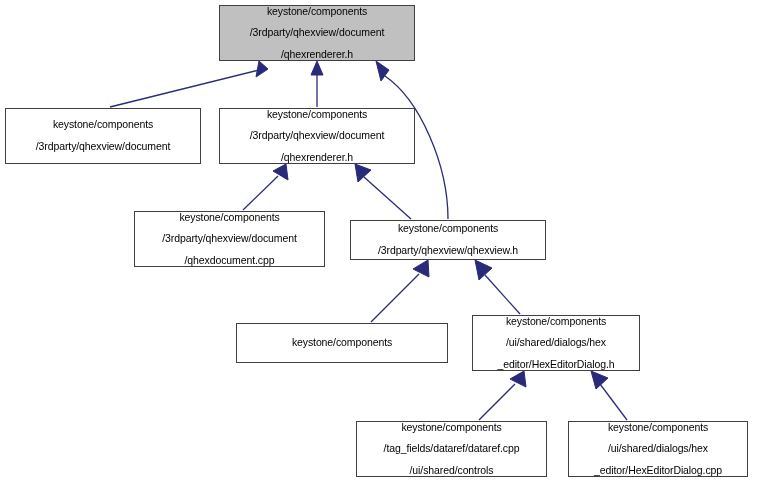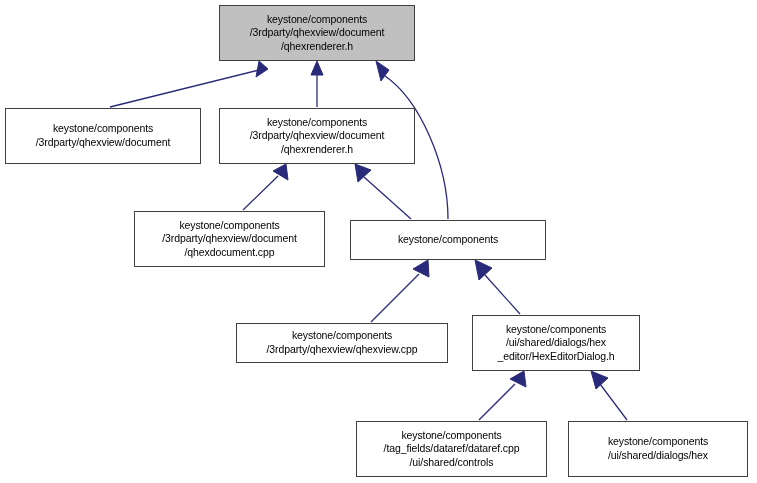--- a/index.html
+++ b/index.html
@@ -24,20 +24,21 @@
     display: flex;
     flex-direction: column;
     align-items: center;
     justify-content: center;
     text-align: center;
     font-size: 10.5px;
     line-height: 13.6px;
     color: #000000;
     letter-spacing: -0.1px;
     white-space: pre;
+    gap: 8px;
   }
   .node.root {
     background: #c0c0c0;
     border: 1px solid #404040;
   }
   .node .line {
     display: block;
     width: 100%;
   }
   svg.edges {
@@ -130,37 +131,38 @@
   </div>
 
   <div class="node" style="left:134px; top:211px; width:191px; height:56px;">
     <span class="line">keystone/components</span>
     <span class="line">/3rdparty/qhexview/document</span>
     <span class="line">/qhexdocument.cpp</span>
   </div>
 
   <div class="node" style="left:350px; top:220px; width:196px; height:40px;">
     <span class="line">keystone/components</span>
+    <span class="line">/3rdparty/qhexview/qhexview.h</span>
   </div>
 
   <div class="node" style="left:236px; top:323px; width:212px; height:40px;">
     <span class="line">keystone/components</span>
-    <span class="line">/3rdparty/qhexview/qhexview.cpp</span>
   </div>
 
   <div class="node" style="left:472px; top:315px; width:168px; height:56px;">
     <span class="line">keystone/components</span>
     <span class="line">/ui/shared/dialogs/hex</span>
     <span class="line">_editor/HexEditorDialog.h</span>
   </div>
 
   <div class="node" style="left:356px; top:421px; width:191px; height:56px;">
     <span class="line">keystone/components</span>
     <span class="line">/tag_fields/dataref/dataref.cpp</span>
     <span class="line">/ui/shared/controls</span>
   </div>
 
   <div class="node" style="left:568px; top:421px; width:180px; height:56px;">
     <span class="line">keystone/components</span>
     <span class="line">/ui/shared/dialogs/hex</span>
+    <span class="line">_editor/HexEditorDialog.cpp</span>
   </div>
 
 </div>
 
 </body></html>

